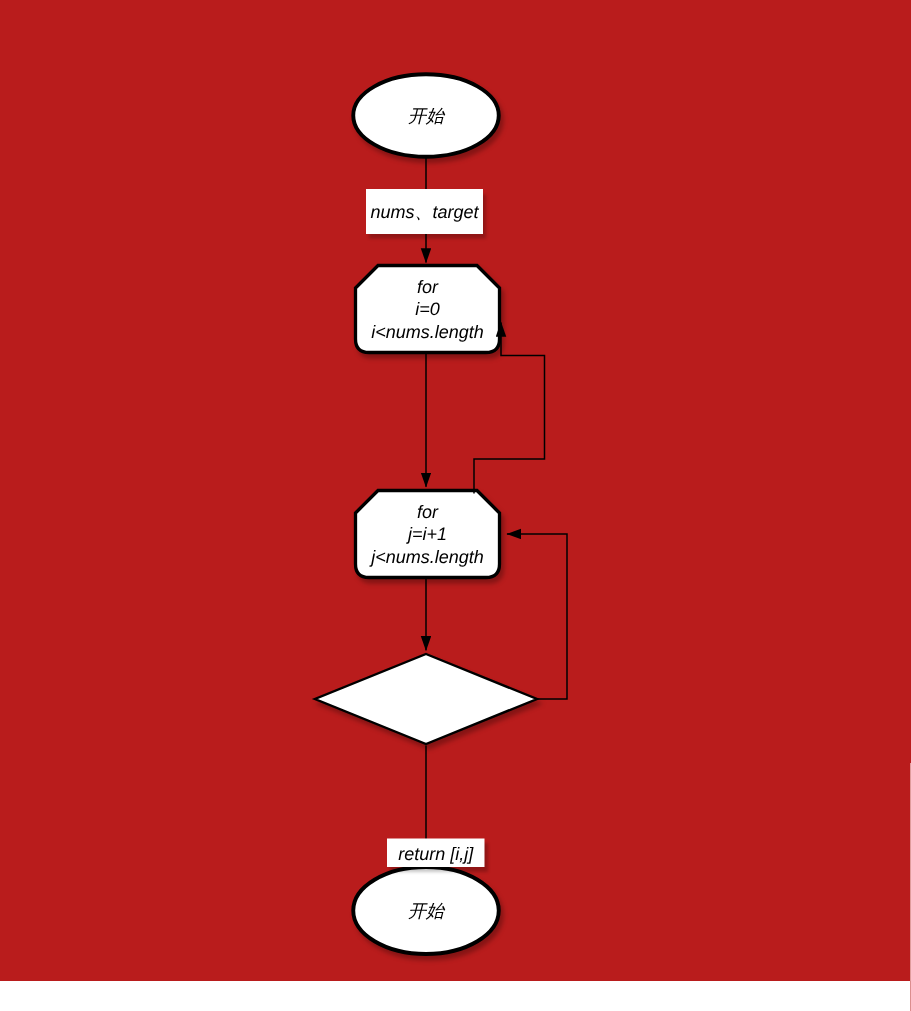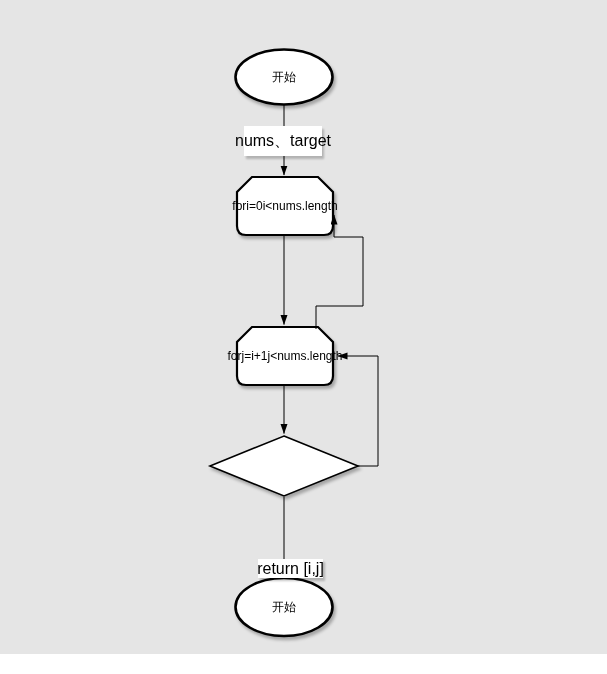--- a/index.html
+++ b/index.html
@@ -1,23 +1,24 @@
 <!DOCTYPE html>
 <html><head>
 <meta charset="utf-8">
 <style>
   html, body { margin: 0; padding: 0; background: #ffffff; }
   #canvas {
     position: relative;
     width: 607px;
     height: 654px;
-    background: #e5e5e5;
+    background: #b91c1c;
     font-family: "Liberation Sans", "DejaVu Sans", sans-serif;
     color: #000000;
     overflow: hidden;
+    font-style: italic;
   }
   #diagram-svg { position: absolute; left: 0; top: 0; }
   .shape {
     fill: #ffffff;
     stroke: #000000;
     filter: drop-shadow(2px 3px 1.5px rgba(0,0,0,0.28));
   }
   .edge {
     fill: none;
     stroke: #000000;
@@ -27,27 +28,27 @@
     position: absolute;
     display: flex;
     align-items: center;
     justify-content: center;
     text-align: center;
     font-size: 12px;
     line-height: 15px;
     color: #000000;
     white-space: nowrap;
   }
-  .node-label.multiline { }
+  .node-label.multiline { flex-direction: column; }
   .edge-label {
     position: absolute;
     display: flex;
     align-items: center;
     justify-content: center;
-    font-size: 16px;
+    font-size: 12px;
     color: #000000;
     background: #ffffff;
     box-shadow: 2px 3px 2px rgba(0,0,0,0.22);
     white-space: nowrap;
   }
 </style>
 </head>
 <body>
 
 <div id="canvas">

